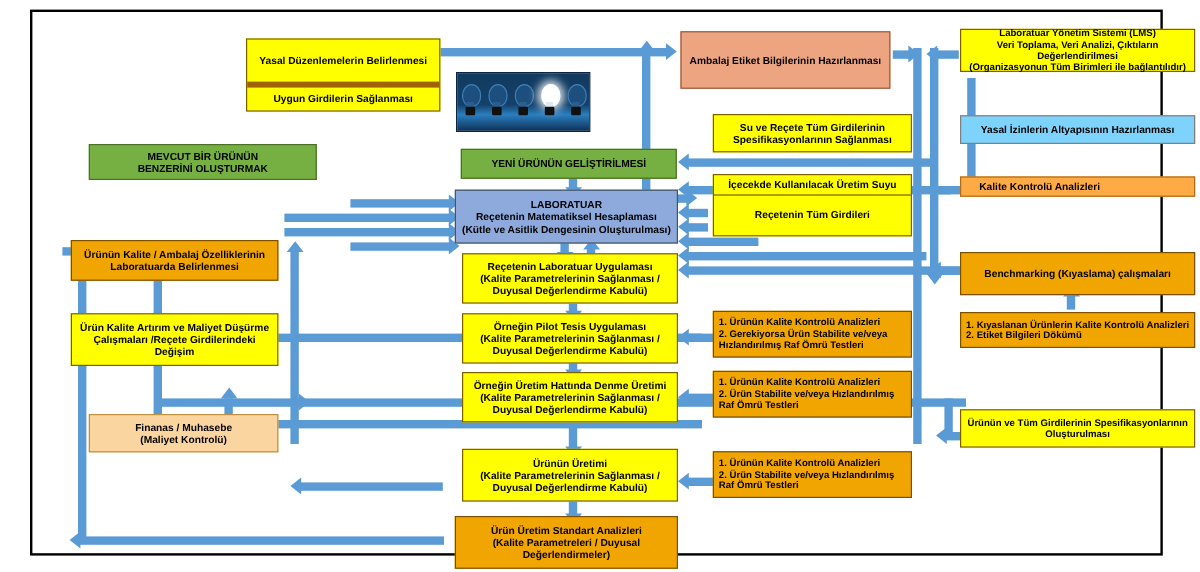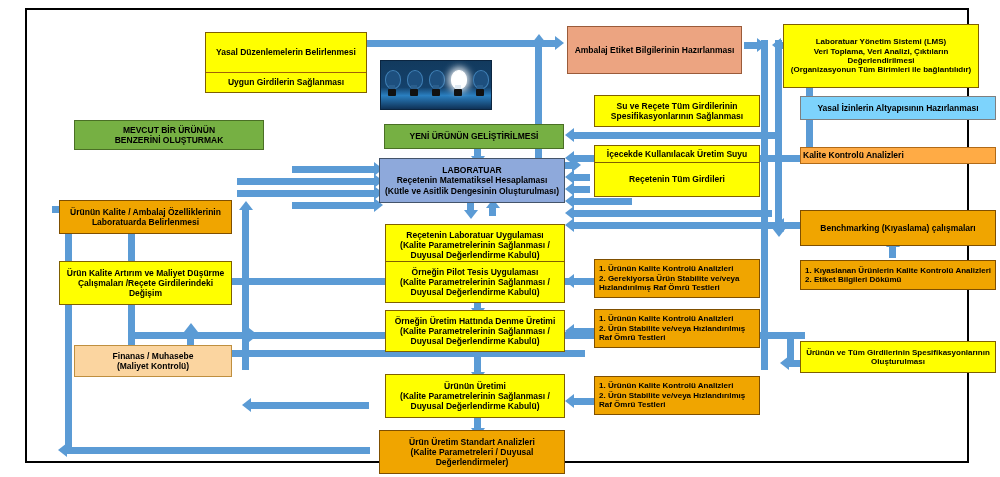--- a/index.html
+++ b/index.html
@@ -30,21 +30,21 @@
   .orange2{background:#ffab45;border:1px solid #b06a18;}
   .salmon{background:#eca481;border:1px solid #9a5b3a;}
   .green{background:#76b043;border:1px solid #4a6f25;}
   .blue{background:#8ea9db;border:1px solid #44546a;}
   .gray{background:#7dd3fc;border:1px solid #7f7f7f;}
   .tan{background:#fbd5a0;border:1px solid #bf8f3f;}
   .left{align-items:flex-start;text-align:left;}
   .split{padding:0;justify-content:flex-start;}
   .split .seg1{
     width:100%;flex:1;display:flex;align-items:center;justify-content:center;
-    border-bottom:1px solid #a16207;box-sizing:border-box;padding:1px 2px;
+    border-bottom:5px solid #a16207;box-sizing:border-box;padding:1px 2px;
   }
   .split .seg2{
     width:100%;display:flex;align-items:center;justify-content:center;
     box-sizing:border-box;padding:1px 2px;
   }
   .line{white-space:pre-wrap;}
   
   .ar{position:absolute;background:#5b9bd5;z-index:2;}
   .arh{height:7px;}
   .arv{width:7px;}
@@ -197,21 +197,21 @@
 
     <div class="box yellow split" style="left:178px;top:22px;width:162px;height:61px;font-size:8.5px;">
       <div class="seg1">Yasal Düzenlemelerin Belirlenmesi</div>
       <div class="seg2" style="height:19px;">Uygun Girdilerin Sağlanması</div>
     </div>
 
     <div class="box salmon" style="left:540px;top:16px;width:175px;height:48px;font-size:8.5px;">
       <div class="line">Ambalaj Etiket Bilgilerinin Hazırlanması</div>
     </div>
 
-    <div class="box yellow" style="left:756px;top:14px;width:196px;height:64px;font-size:8px;">
+    <div class="box yellow" style="left:773px;top:14px;width:196px;height:36px;font-size:8px;">
       <div class="line">Laboratuar Yönetim Sistemi (LMS)</div>
       <div class="line">Veri Toplama, Veri Analizi, Çıktıların</div>
       <div class="line">Değerlendirilmesi</div>
       <div class="line">(Organizasyonun Tüm Birimleri ile bağlantılıdır)</div>
     </div>
 
     <div class="box gray" style="left:773px;top:86px;width:196px;height:24px;font-size:8.5px;">
       <div class="line">Yasal İzinlerin Altyapısının Hazırlanması</div>
     </div>
 
@@ -227,36 +227,36 @@
 
     <div class="box green" style="left:357px;top:114px;width:180px;height:25px;font-size:8.5px;">
       <div class="line">YENİ ÜRÜNÜN GELİŞTİRİLMESİ</div>
     </div>
 
     <div class="box yellow split" style="left:567px;top:135px;width:166px;height:52px;font-size:8.5px;">
       <div class="seg2" style="height:17px;border-bottom:1px solid #7f6000;">İçecekde Kullanılacak Üretim Suyu</div>
       <div class="seg1" style="border-bottom:none;">Reçetenin Tüm Girdileri</div>
     </div>
 
-    <div class="box orange2 left" style="left:773px;top:137px;width:196px;height:17px;font-size:8.5px;padding-left:2px;">
+    <div class="box orange2 left" style="left:773px;top:137px;width:196px;height:17px;font-size:8.5px;padding-left:15px;">
       <div class="line">Kalite Kontrolü Analizleri</div>
     </div>
 
     <div class="box orange" style="left:32px;top:151px;width:173px;height:34px;font-size:8.5px;margin-top:39px;">
       <div class="line">Ürünün Kalite / Ambalaj Özelliklerinin</div>
       <div class="line">Laboratuarda Belirlenmesi</div>
     </div>
 
     <div class="box blue" style="left:352px;top:148px;width:186px;height:45px;font-size:8.5px;">
       <div class="line">LABORATUAR</div>
       <div class="line">Reçetenin Matematiksel Hesaplaması</div>
       <div class="line">(Kütle ve Asitlik Dengesinin Oluşturulması)</div>
     </div>
 
-    <div class="box yellow" style="left:358px;top:214px;width:180px;height:42px;font-size:8.5px;">
+    <div class="box yellow" style="left:358px;top:201px;width:180px;height:42px;font-size:8.5px;">
       <div class="line">Reçetenin Laboratuar Uygulaması</div>
       <div class="line">(Kalite Parametrelerinin Sağlanması /</div>
       <div class="line">Duyusal Değerlendirme Kabulü)</div>
     </div>
 
     <div class="box orange" style="left:773px;top:200px;width:196px;height:36px;font-size:8.5px;">
       <div class="line">Benchmarking (Kıyaslama) çalışmaları</div>
     </div>
 
     <div class="box yellow" style="left:358px;top:251px;width:180px;height:42px;font-size:8.5px;">

